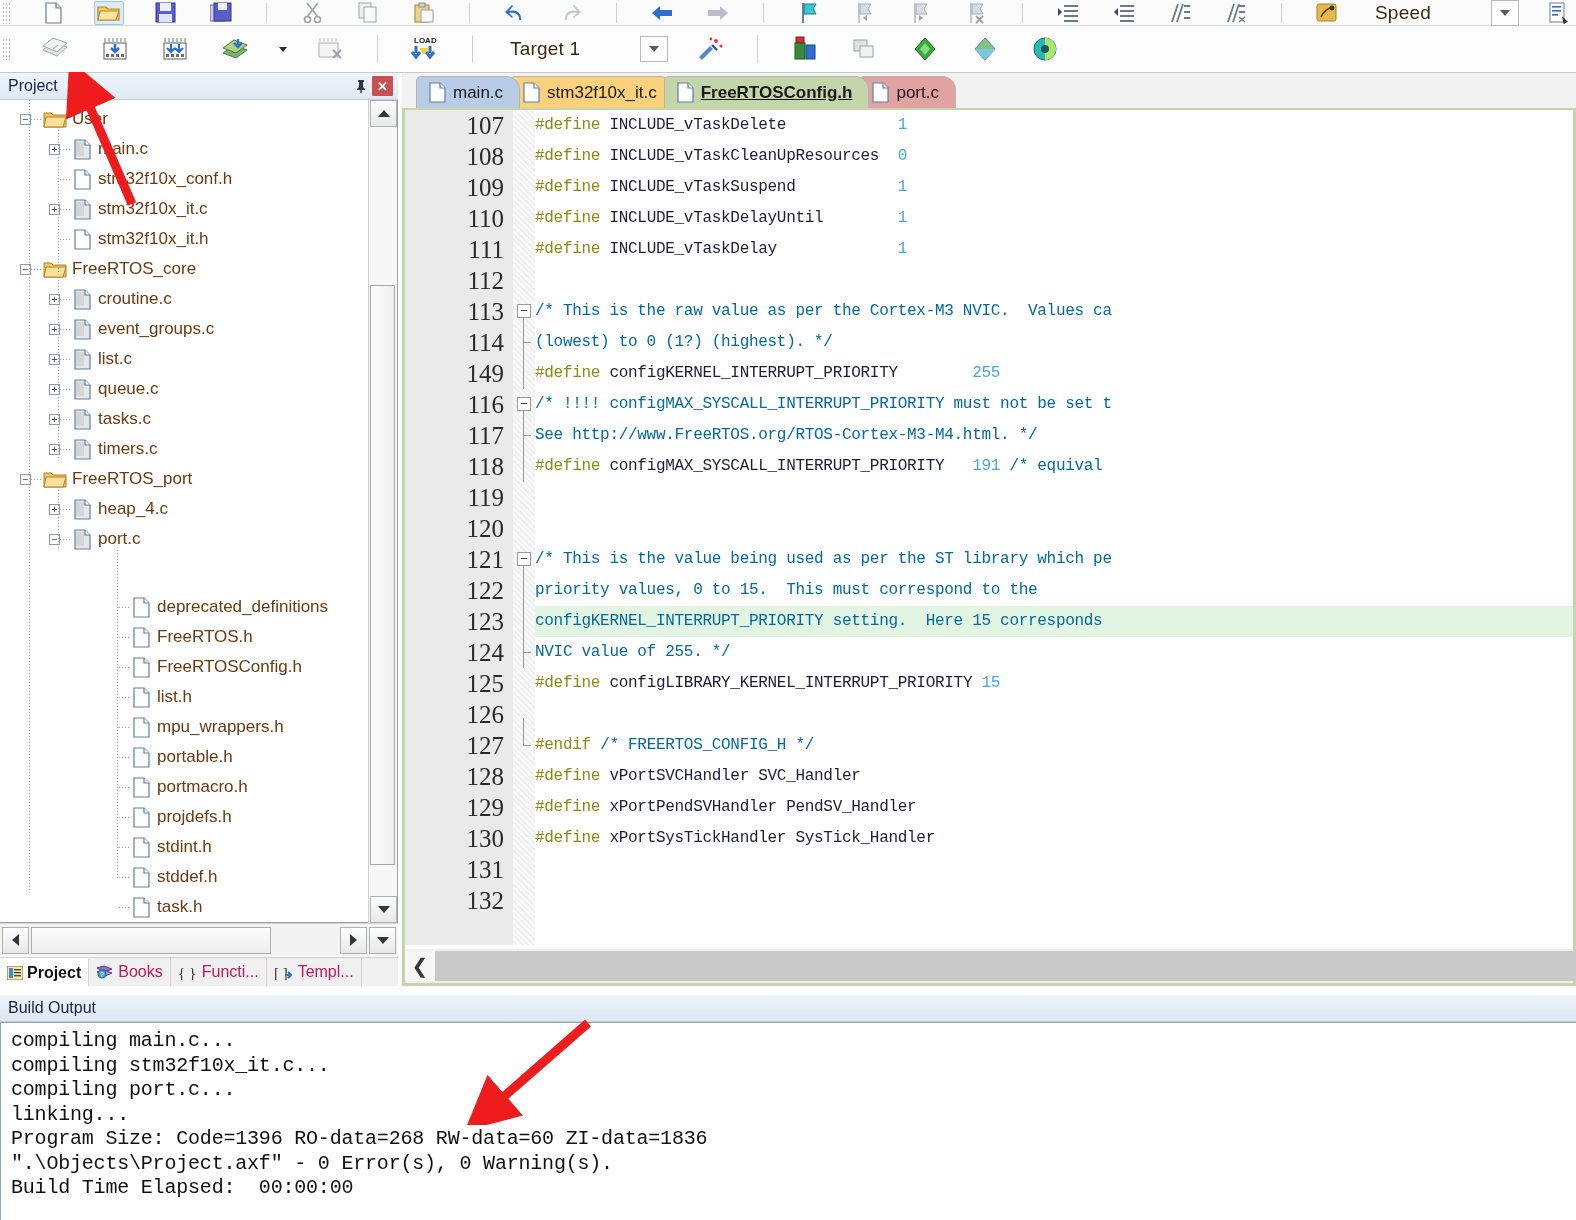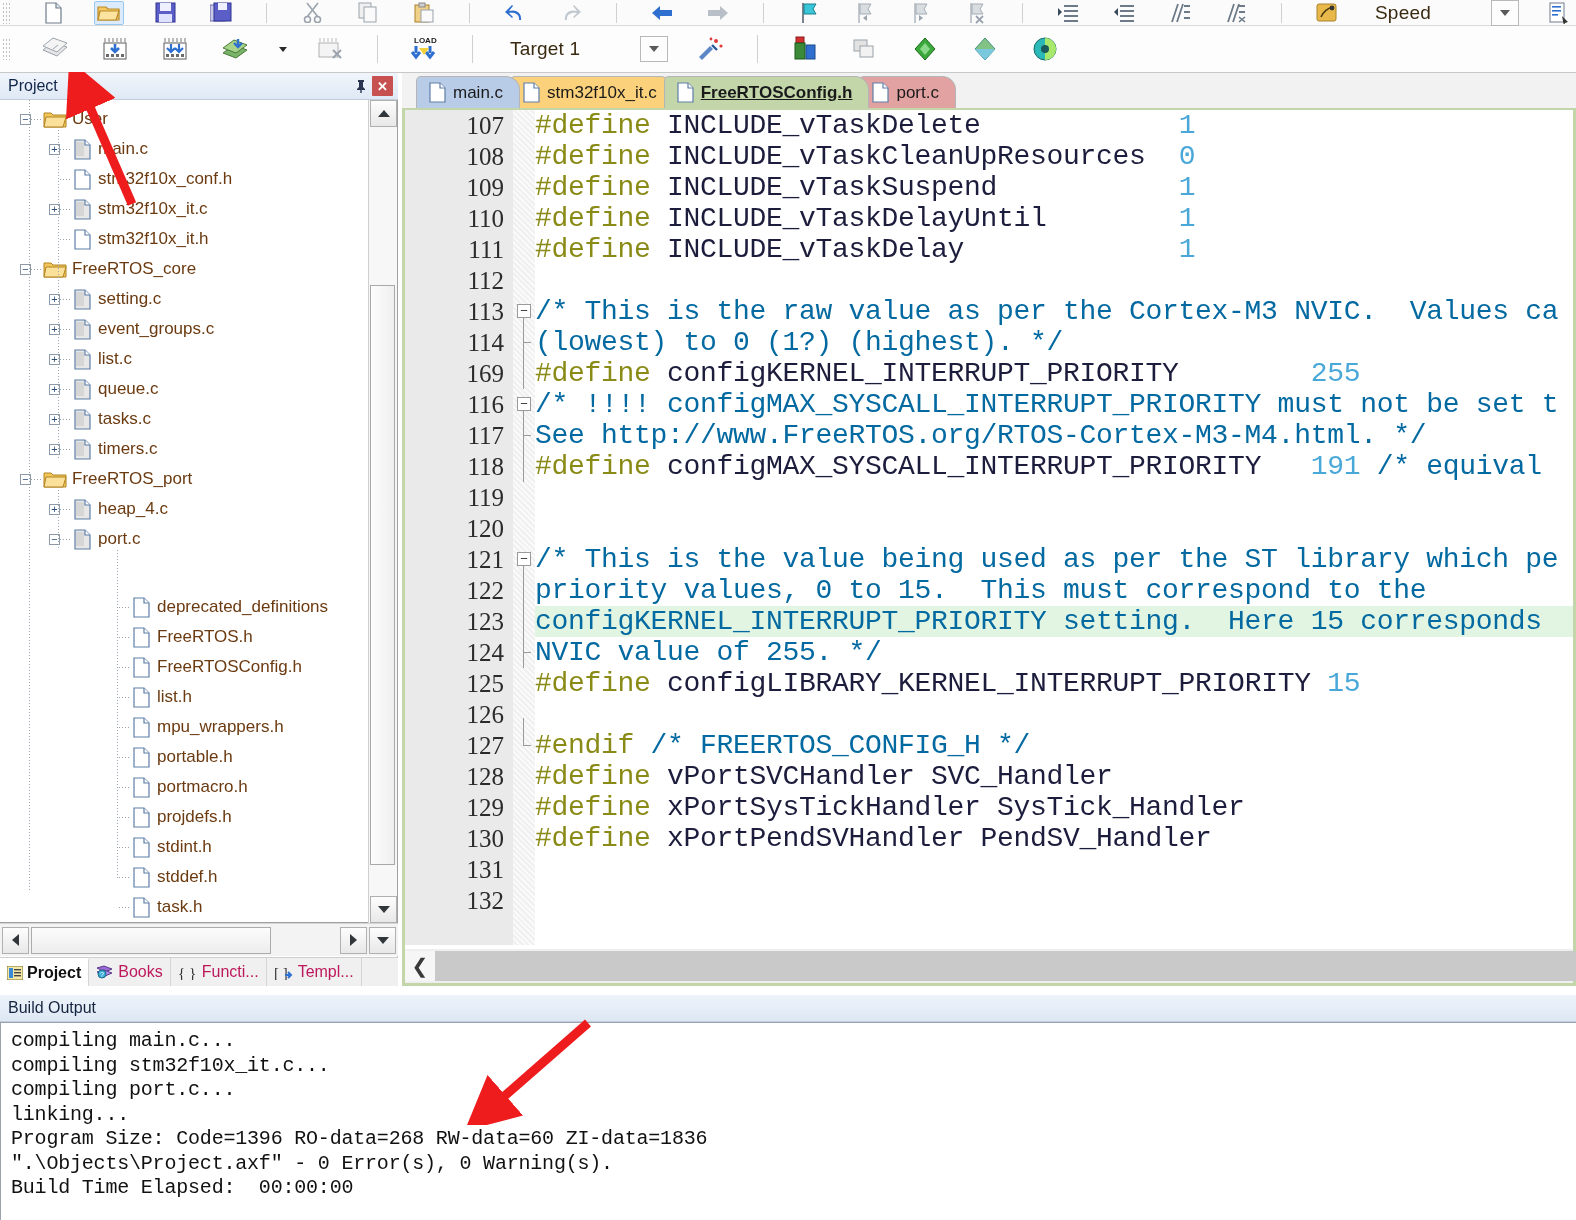--- a/index.html
+++ b/index.html
@@ -189,21 +189,21 @@
   #codearea {
     position:absolute; left:130px; top:0; right:0; height:835px;
     overflow:hidden; background:#fff;
   }
   .crow { height: 31px; line-height: 31px; white-space: pre; }
   .lnum {
     height:31px; line-height:31px; text-align:right; padding-right:9px;
     font-family:"Liberation Serif", serif; font-size:25px; color:#2b2b2b;
   }
   .code {
-    font-family:"Liberation Mono", monospace; font-size:28px;
+    font-family:"Liberation Mono", monospace; font-size:16px;
     letter-spacing: -0.3px;
   }
   .k-def  { color:#8a8a16; }
   .k-id   { color:#1c1c3c; }
   .k-num  { color:#4aa8d8; }
   .k-cmt  { color:#0369a1; }
   .hl-line { background:#e2f5e2; }
   .fold-box {
     position:absolute; left:4px; width:14px; height:14px;
     border:1px solid #9a9a9a; background:#fff; font-size:13px; line-height:12px;
@@ -675,21 +675,21 @@
             <span class="nlabel amber">FreeRTOS_core</span>
           </div>
           <div class="node" style="padding-left: 49px;">
             <span class="toggler">+</span>
             <span class="dots"></span>
             <span class="file-ico"><svg width="17" height="21" viewBox="0 0 17 21">
                 <path d="M1 1h10l5 5v14H1z" fill="#e7e7e7" stroke="#5f7ea8" stroke-width="1.2"></path>
                 <path d="M2 4h8M2 6h8M2 8h8M2 10h8M2 12h8M2 14h8M2 16h8" stroke="#c4c4c4" stroke-width="1"></path>
                 <path d="M11 1v5h5" fill="#fff" stroke="#5f7ea8" stroke-width="1.2"></path>
               </svg></span>
-            <span class="nlabel amber">setting.c</span>
+            <span class="nlabel amber">croutine.c</span>
           </div>
           <div class="node" style="padding-left: 49px;">
             <span class="toggler">+</span>
             <span class="dots"></span>
             <span class="file-ico"><svg width="17" height="21" viewBox="0 0 17 21">
                 <path d="M1 1h10l5 5v14H1z" fill="#e7e7e7" stroke="#5f7ea8" stroke-width="1.2"></path>
                 <path d="M2 4h8M2 6h8M2 8h8M2 10h8M2 12h8M2 14h8M2 16h8" stroke="#c4c4c4" stroke-width="1"></path>
                 <path d="M11 1v5h5" fill="#fff" stroke="#5f7ea8" stroke-width="1.2"></path>
               </svg></span>
             <span class="nlabel amber">event_groups.c</span>
@@ -973,21 +973,21 @@
     <div id="editor-body">
       <div id="gutter">
           <div class="lnum">107</div>
           <div class="lnum">108</div>
           <div class="lnum">109</div>
           <div class="lnum">110</div>
           <div class="lnum">111</div>
           <div class="lnum">112</div>
           <div class="lnum">113</div>
           <div class="lnum">114</div>
-          <div class="lnum">169</div>
+          <div class="lnum">149</div>
           <div class="lnum">116</div>
           <div class="lnum">117</div>
           <div class="lnum">118</div>
           <div class="lnum">119</div>
           <div class="lnum">120</div>
           <div class="lnum">121</div>
           <div class="lnum">122</div>
           <div class="lnum">123</div>
           <div class="lnum">124</div>
           <div class="lnum">125</div>
@@ -1035,22 +1035,22 @@
           <div class="crow code">&nbsp;</div>
           <div class="crow code">&nbsp;</div>
           <div class="crow code"><span class="k-cmt">/* This is the value being used as per the ST library which pe</span></div>
           <div class="crow code"><span class="k-cmt">priority values, 0 to 15.  This must correspond to the</span></div>
           <div class="crow code hl-line"><span class="k-cmt">configKERNEL_INTERRUPT_PRIORITY setting.  Here 15 corresponds </span></div>
           <div class="crow code"><span class="k-cmt">NVIC value of 255. */</span></div>
           <div class="crow code"><span class="k-def">#define </span><span class="k-id">configLIBRARY_KERNEL_INTERRUPT_PRIORITY </span><span class="k-num">15</span></div>
           <div class="crow code">&nbsp;</div>
           <div class="crow code"><span class="k-def">#endif </span><span class="k-cmt">/* FREERTOS_CONFIG_H */</span></div>
           <div class="crow code"><span class="k-def">#define </span><span class="k-id">vPortSVCHandler SVC_Handler</span></div>
+          <div class="crow code"><span class="k-def">#define </span><span class="k-id">xPortPendSVHandler PendSV_Handler</span></div>
           <div class="crow code"><span class="k-def">#define </span><span class="k-id">xPortSysTickHandler SysTick_Handler</span></div>
-          <div class="crow code"><span class="k-def">#define </span><span class="k-id">xPortPendSVHandler PendSV_Handler</span></div>
           <div class="crow code">&nbsp;</div>
           <div class="crow code">&nbsp;</div>
         </div>
 
       <div id="editor-hscroll">
         <div class="eh-btn">❮</div>
         <div id="eh-thumb" style="width:1238px"></div>
       </div>
     </div>
   </div>

